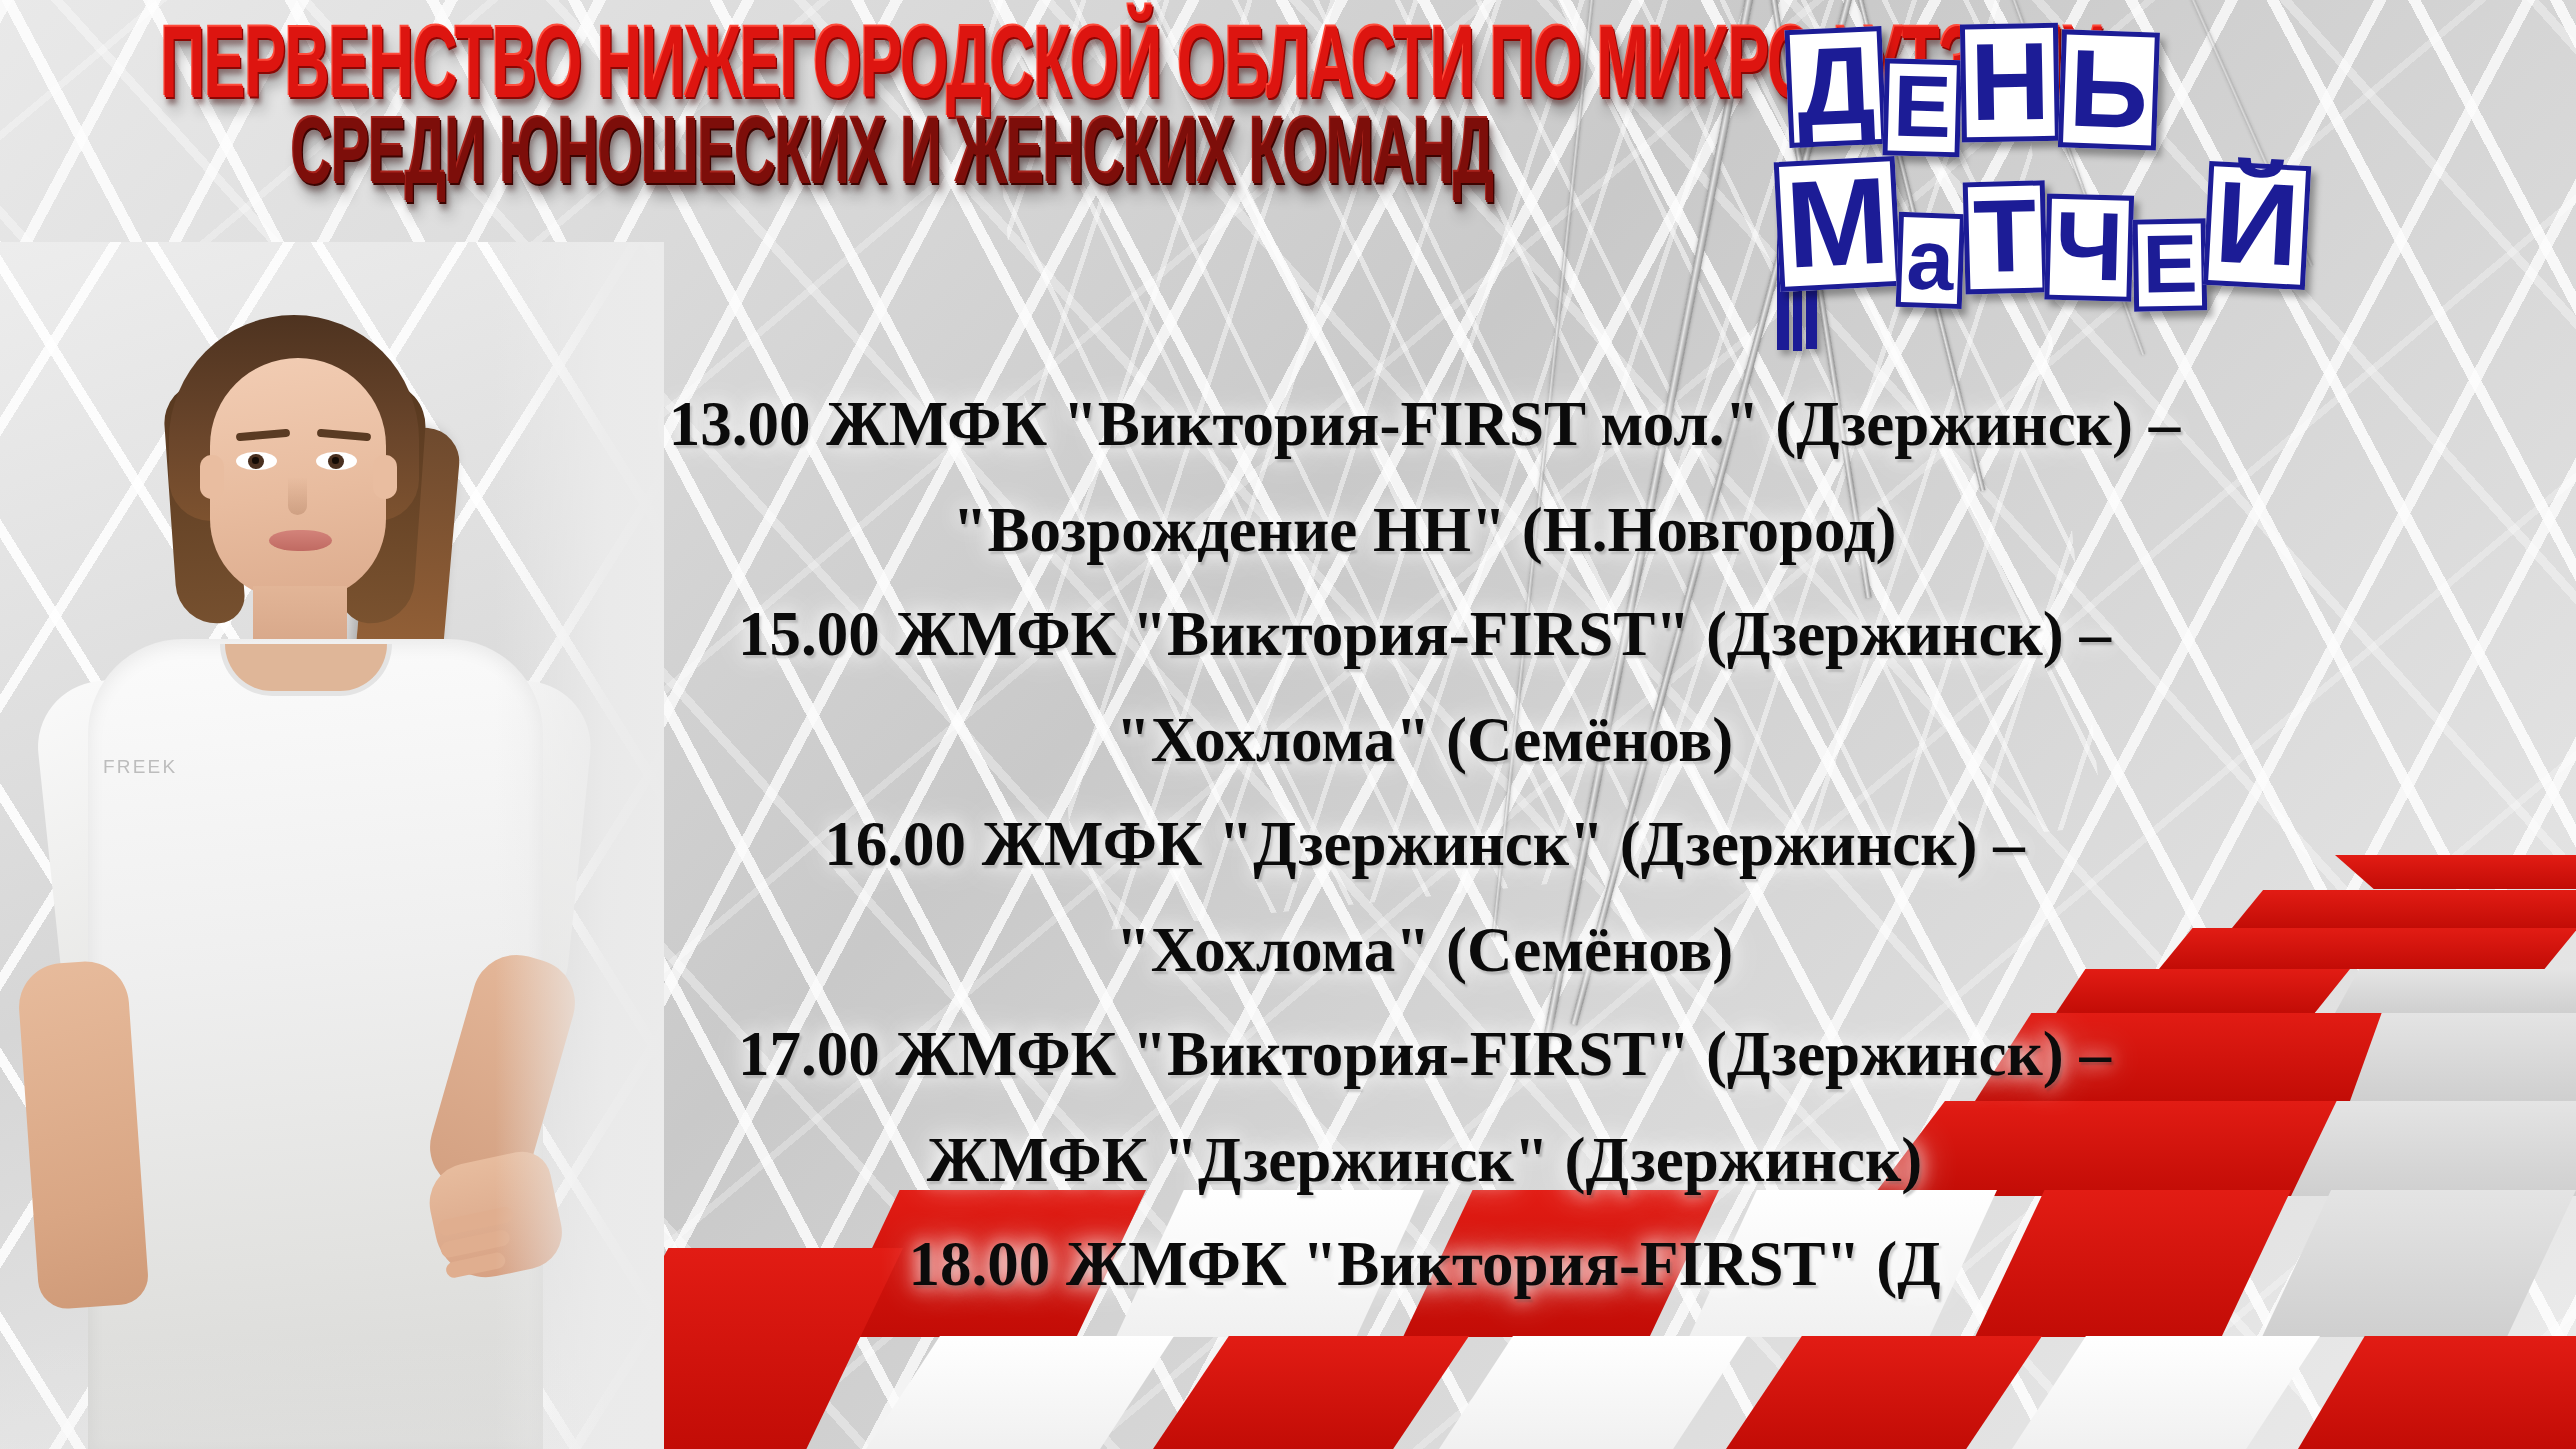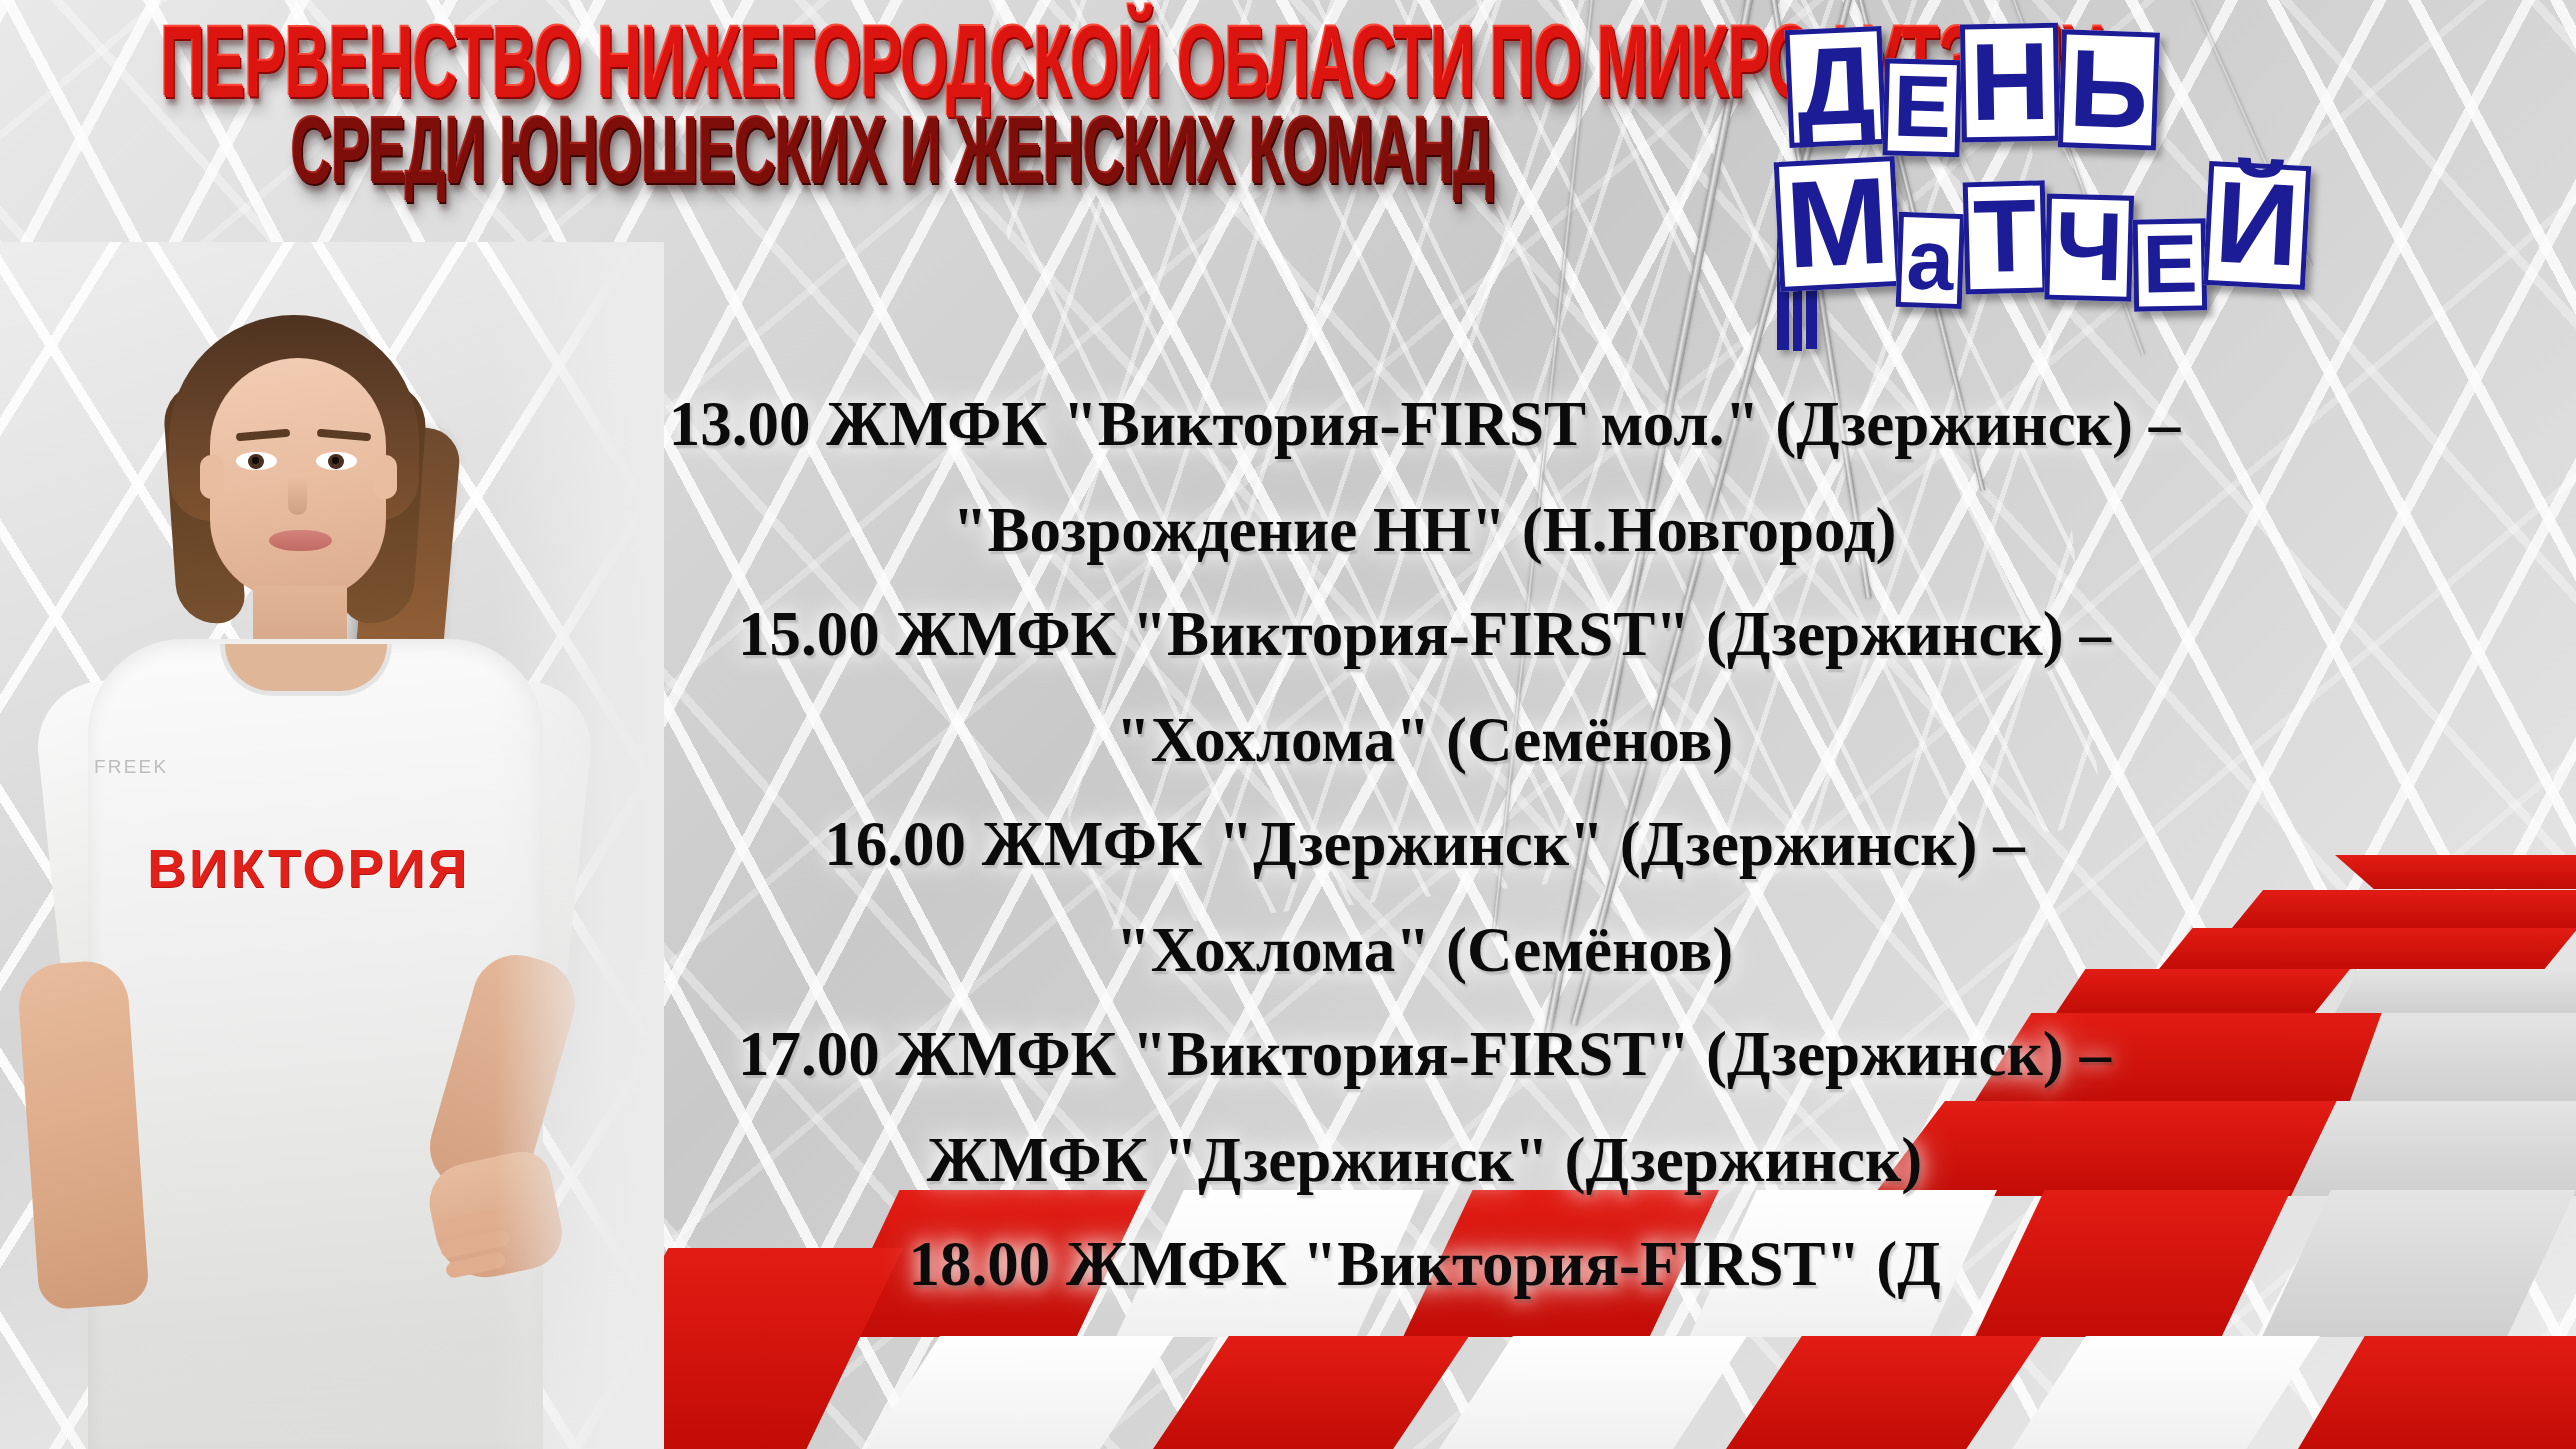--- a/index.html
+++ b/index.html
@@ -100,21 +100,21 @@
   .arm-l{position:absolute;left:28px;top:720px;width:110px;height:345px;
     background:linear-gradient(170deg,#e7bb9c,#d9a684 70%,#cf9a78);border-radius:44px 44px 29px 29px;transform:rotate(-4deg);}
   .arm-r{position:absolute;left:451px;top:712px;width:103px;height:242px;
     background:linear-gradient(190deg,#e5b89a,#d3a081);border-radius:44px;transform:rotate(16deg);}
   .hand-r{position:absolute;left:433px;top:916px;width:125px;height:117px;
     background:linear-gradient(180deg,#e7bc9e,#d7a183);border-radius:40px 29px 37px 51px;transform:rotate(-12deg);}
   .finger{position:absolute;height:16px;background:#e0ae8f;border-radius:8.8px;}
   .jersey-text{position:absolute;left:103px;top:595px;width:411px;text-align:center;
     font-family:"Liberation Sans", sans-serif;font-weight:bold;font-size:54px;letter-spacing:2.9px;
     color:#e2201a;text-shadow:0.7px 0.7px 0 #b51410;}
-  .brand-text{position:absolute;left:94px;top:514px;font-family:"Liberation Sans", sans-serif;
+  .brand-text{position:absolute;left:103px;top:514px;font-family:"Liberation Sans", sans-serif;
     font-size:19px;color:#bdbdbd;letter-spacing:2.2px;}
   .photo-fade{position:absolute;right:-2.9px;top:0;width:169px;height:100%;
     background:linear-gradient(90deg,rgba(232,232,232,0),rgba(235,235,235,.92) 65%,#ebebeb);}
   .photo-fade-b{position:absolute;left:0;bottom:0;width:100%;height:110px;
     background:linear-gradient(180deg,rgba(235,235,235,0),rgba(235,235,235,.25));}
 
   
   #title{position:absolute;left:0;top:10.3px;width:1784px;text-align:center;}
   .t-line{
     font-family:"Liberation Sans Narrow","Liberation Sans", sans-serif;
@@ -239,21 +239,20 @@
     <div class="shirt"></div>
     <div class="collar"></div>
     <div class="arm-l"></div>
     <div class="arm-r"></div>
     <div class="hand-r">
       <div class="finger" style="left:4.4px;top:51px;width:76px;"></div>
       <div class="finger" style="left:1.5px;top:73px;width:70px;"></div>
       <div class="finger" style="left:2.9px;top:94px;width:60px;"></div>
     </div>
     <div class="brand-text">FREEK</div>
-    <div class="jersey-text">ВИКТОРИЯ</div>
     <div class="photo-fade"></div>
     <div class="photo-fade-b"></div>
   </div>
 
   <div id="title">
     <div class="t-line" id="t1">Первенство Нижегородской области по микрофутзалу</div>
     <div class="t-line" id="t2">среди юношеских и женских команд</div>
   </div>
 
   <div id="logo">

